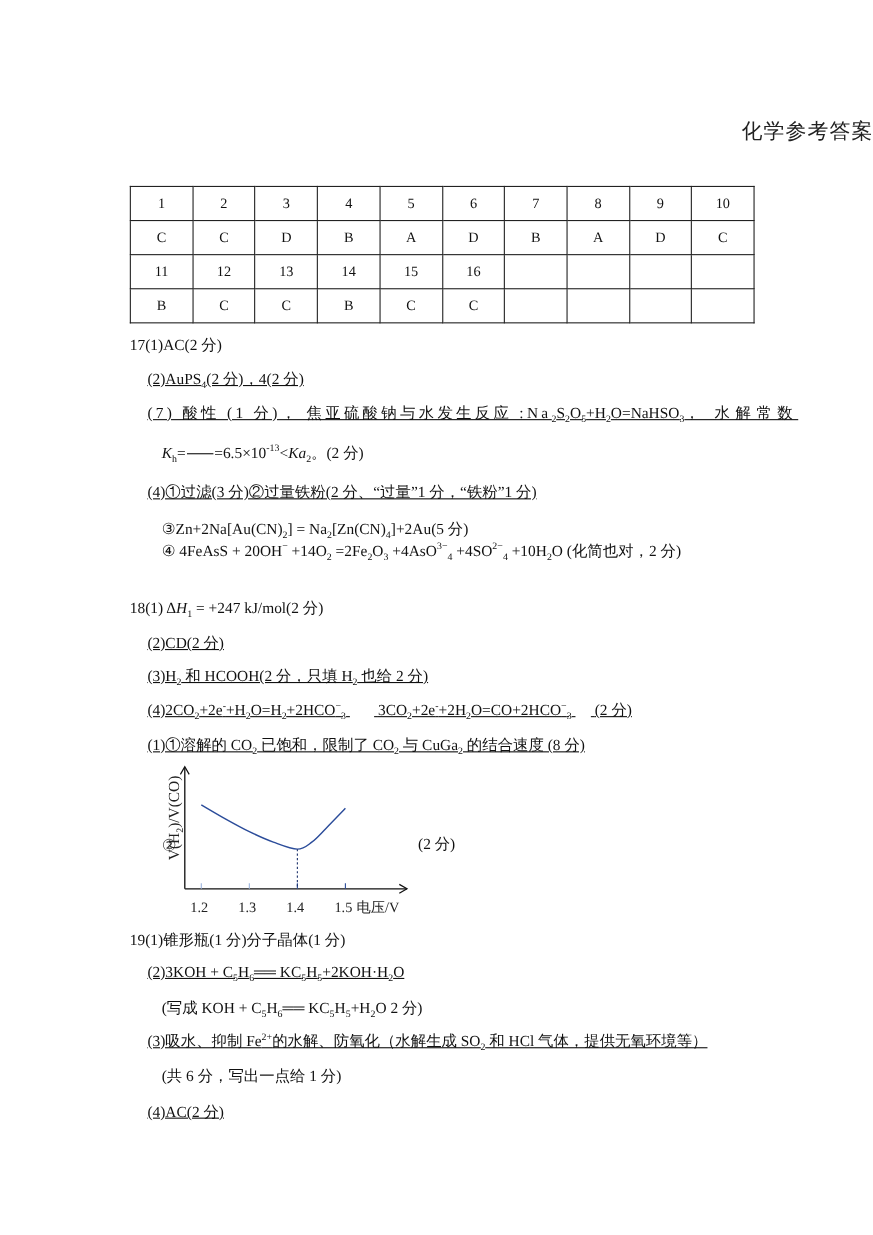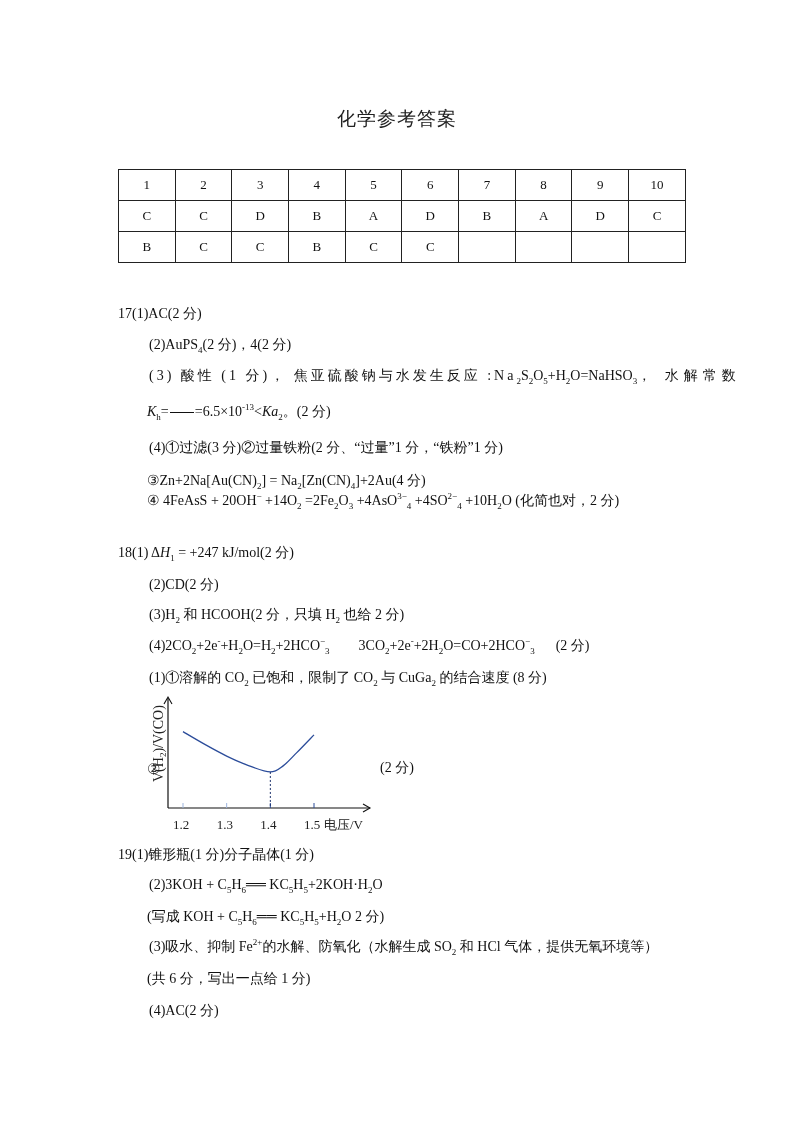--- a/index.html
+++ b/index.html
@@ -1,24 +1,24 @@
 <!DOCTYPE html>
 <html><head>
 <meta charset="utf-8">
 <style>
   html, body { margin: 0; padding: 0; background: #ffffff; }
   body { width: 794px; height: 1123px; position: relative; overflow: hidden;
          font-family: "Liberation Serif", "DejaVu Serif", serif; color: #111; font-size: 14px; }
-  .title { position: absolute; top: 106px; left: 0; width: 794px; text-align: center;
+  .title { position: absolute; top: 106px; left: 0; width: 794px; text-align: right;
            font-size: 19px; letter-spacing: 1px; color: #222; }
   table.answers { position: absolute; top: 169px; left: 118px; width: 568px; border-collapse: collapse; }
   table.answers td { border: 1.4px solid #222; height: 30px; text-align: center; font-size: 13px; width: 56.8px; padding: 0; }
   .line { position: absolute; white-space: nowrap; font-size: 14px; }
   sub, sup { font-size: 9px; line-height: 0; }
-  .ind1 { left: 149px; }
+  .ind1 { left: 134px; text-decoration: underline; }
   .ind2 { left: 147px; }
   .ind0 { left: 118px; }
   .frac-bar { display: inline-block; width: 24px; border-top: 1.3px solid #111; vertical-align: middle; margin: 0 1px; }
   .chart-wrap { position: absolute; left: 130px; top: 690px; width: 300px; height: 150px; }
   .ital { font-style: italic; }
 </style>
 </head>
 <body>
 
 <div class="title">化学参考答案</div>
@@ -43,20 +43,32 @@
         <td>D</td>
         <td>B</td>
         <td>A</td>
         <td>D</td>
         <td>B</td>
         <td>A</td>
         <td>D</td>
         <td>C</td>
       </tr>
       <tr>
+        <td>11</td>
+        <td>12</td>
+        <td>13</td>
+        <td>14</td>
+        <td>15</td>
+        <td>16</td>
+        <td></td>
+        <td></td>
+        <td></td>
+        <td></td>
+      </tr>
+      <tr>
         <td>B</td>
         <td>C</td>
         <td>C</td>
         <td>B</td>
         <td>C</td>
         <td>C</td>
         <td></td>
         <td></td>
         <td></td>
         <td></td>
@@ -64,31 +76,31 @@
     </tbody>
 </table>
 
 <div class="line ind0" style="top:305px">17(1)AC(2 分)</div>
 
 <div class="line ind1" style="top:336px">
   <span>(2)AuPS</span><sub>4</sub><span>(2 分)，4(2 分)</span>
 </div>
 
 <div class="line ind1" style="top:367px">
-  <span style="letter-spacing:3px">(3) 酸性 (1 分)， 焦亚硫酸钠与水发生反应 :Na</span><sub>2</sub><span>S</span><sub>2</sub><span>O</span><sub>5</sub><span>+H</span><sub>2</sub><span>O=NaHSO</span><sub>3</sub><span style="letter-spacing:5px">， 水解常数</span>
+  <span style="letter-spacing:3px">(7) 酸性 (1 分)， 焦亚硫酸钠与水发生反应 :Na</span><sub>2</sub><span>S</span><sub>2</sub><span>O</span><sub>5</sub><span>+H</span><sub>2</sub><span>O=NaHSO</span><sub>3</sub><span style="letter-spacing:5px">， 水解常数</span>
 </div>
 
 <div class="line ind2" style="top:403px">
   <span class="ital">K</span><sub>h</sub>=<span class="frac-bar"></span><span>=6.5×10</span><sup>-13</sup><span>&lt;</span><span class="ital">Ka</span><sub>2</sub><span>。(2 分)</span>
 </div>
 
 <div class="line ind1" style="top:439px">(4)①过滤(3 分)②过量铁粉(2 分、“过量”1 分，“铁粉”1 分)</div>
 
 <div class="line ind2" style="top:472px">
-  <span>③Zn+2Na[Au(CN)</span><sub>2</sub><span>] = Na</span><sub>2</sub><span>[Zn(CN)</span><sub>4</sub><span>]+2Au(4 分)</span>
+  <span>③Zn+2Na[Au(CN)</span><sub>2</sub><span>] = Na</span><sub>2</sub><span>[Zn(CN)</span><sub>4</sub><span>]+2Au(5 分)</span>
 </div>
 
 <div class="line ind2" style="top:492px">
   <span>④ 4FeAsS + 20OH</span><sup>−</sup><span> +14O</span><sub>2</sub><span> =2Fe</span><sub>2</sub><span>O</span><sub>3</sub><span> +4AsO</span><sup>3−</sup><sub>4</sub><span> +4SO</span><sup>2−</sup><sub>4</sub><span> +10H</span><sub>2</sub><span>O  (化简也对，2 分)</span>
 </div>
 
 <div class="line ind0" style="top:544px">
   <span>18(1) Δ</span><span class="ital">H</span><sub>1</sub><span> = +247 kJ/mol(2 分)</span>
 </div>
 

